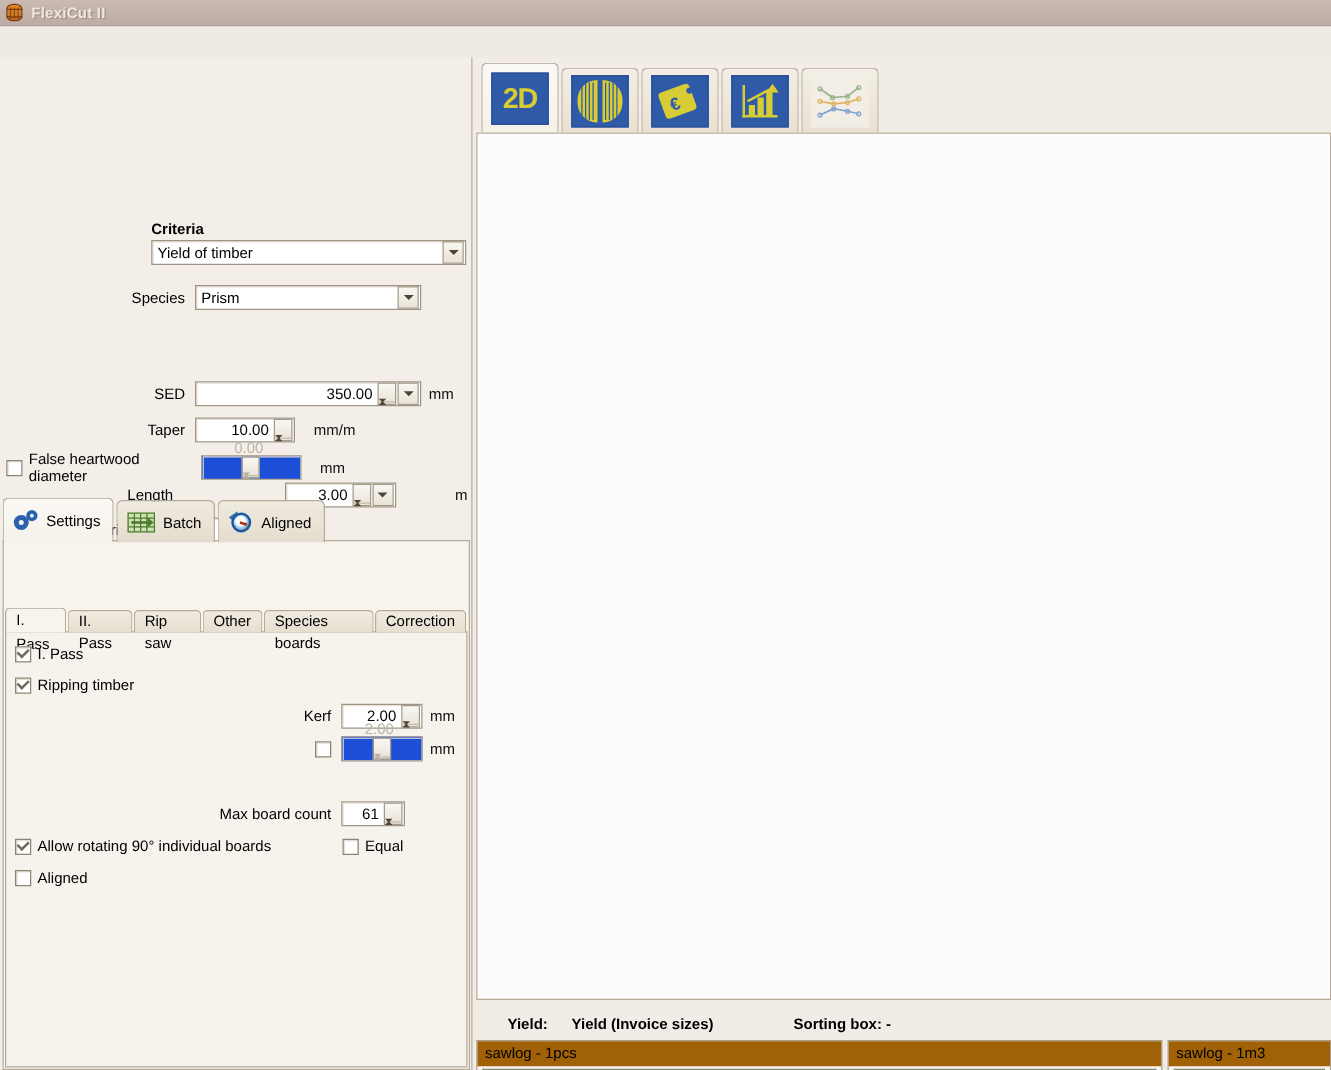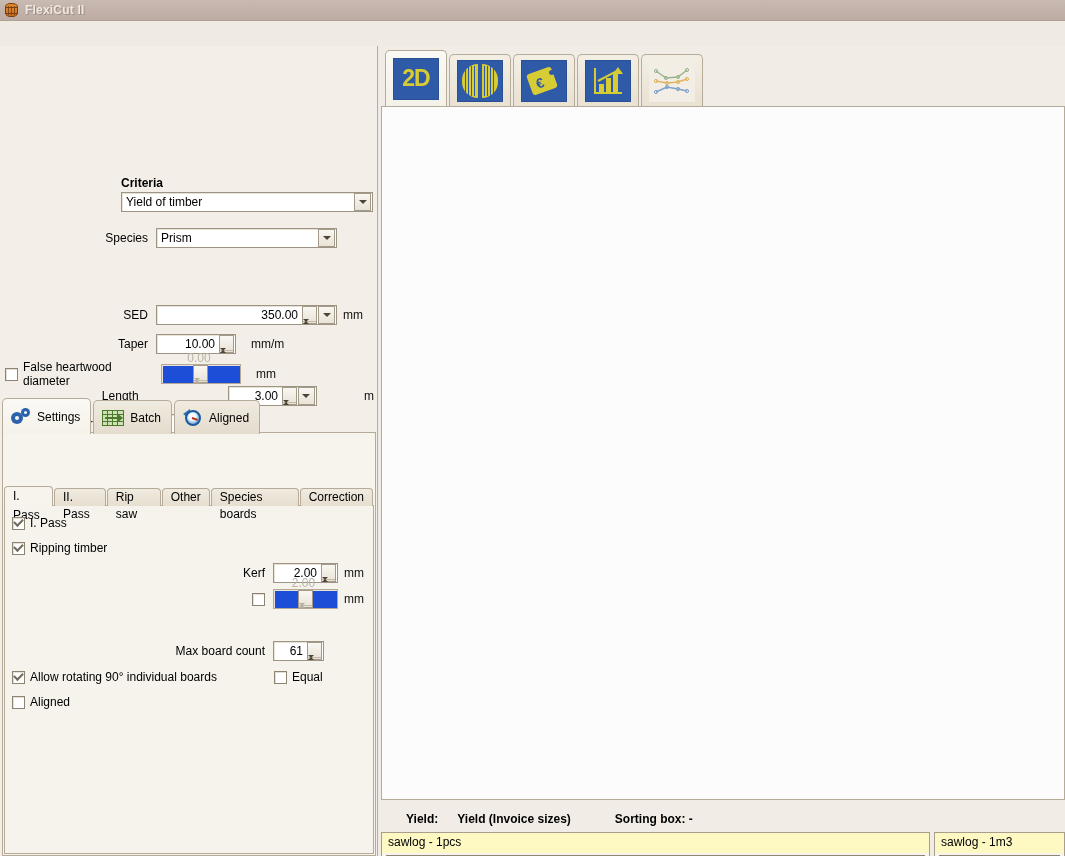--- a/index.html
+++ b/index.html
@@ -235,24 +235,24 @@
   .line-ic { position: relative; width: 38px; height: 28px; }
   .line-ic svg { display: block; }
 
   #canvas-area {
     position: absolute; left: 2px; top: 60px; width: 684px; height: 694px;
     background: #fcfcfc; border: 1px solid #b6ab99;
   }
   #status-row { position: absolute; left: 0; top: 762px; width: 686px; height: 22px; display: flex; align-items: center; font-size: 12px; font-weight: bold; }
   #status-row .s1 { margin-left: 27px; }
   #status-row .s2 { margin-left: 19px; }
-  #status-row .s3 { margin-left: 44px; }
+  #status-row .s3 { margin-left: 64px; }
 
   .res-panel { position: absolute; top: 786px; border: 1px solid #a99e8d; background: #f7f4ee; }
-  .res-title { height: 20px; line-height: 19px; padding-left: 6px; font-size: 12px; background: #fef9c3; }
+  .res-title { height: 20px; line-height: 19px; padding-left: 6px; font-size: 12px; background: #a16207; }
   .res-grid { position: absolute; left: 4px; right: 4px; top: 22px; bottom: 0; border: 1px solid #8f8574; border-bottom: none; background: #fff; }
 </style>
 </head>
 <body>
 
 <div id="app">
 
   <div id="titlebar">
     <span class="app-icon">
       <span class="barrel"></span>

